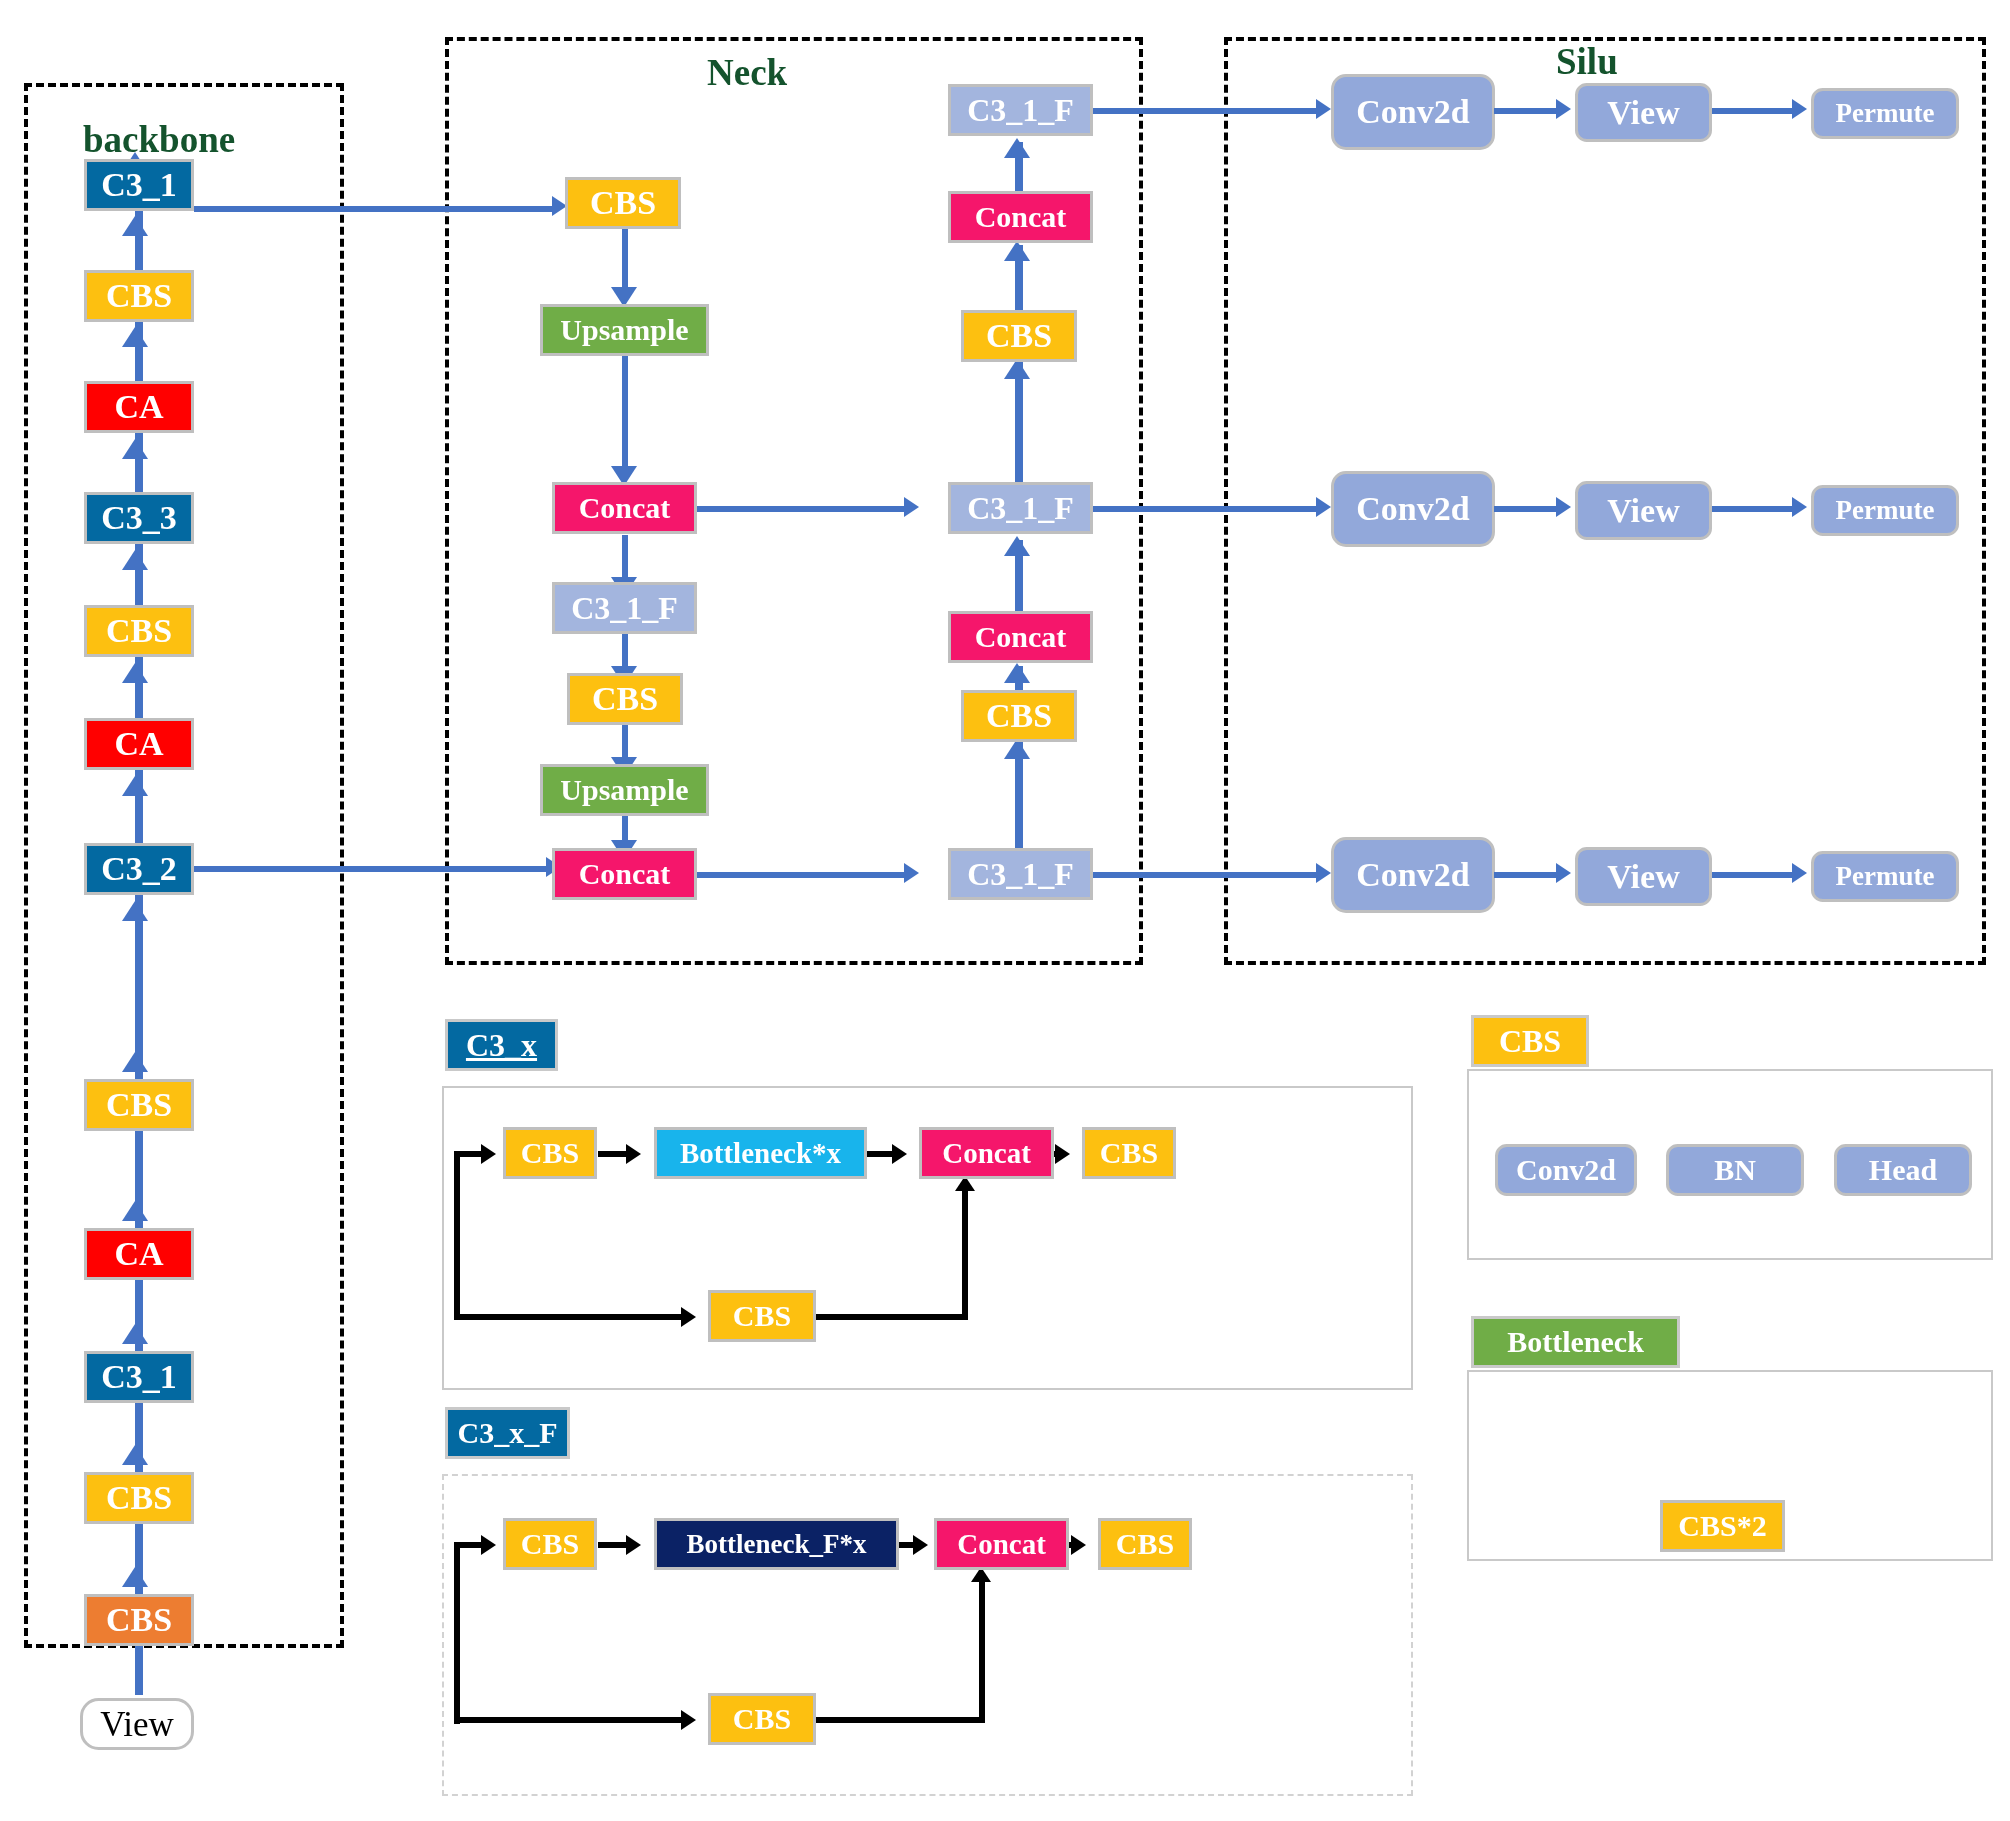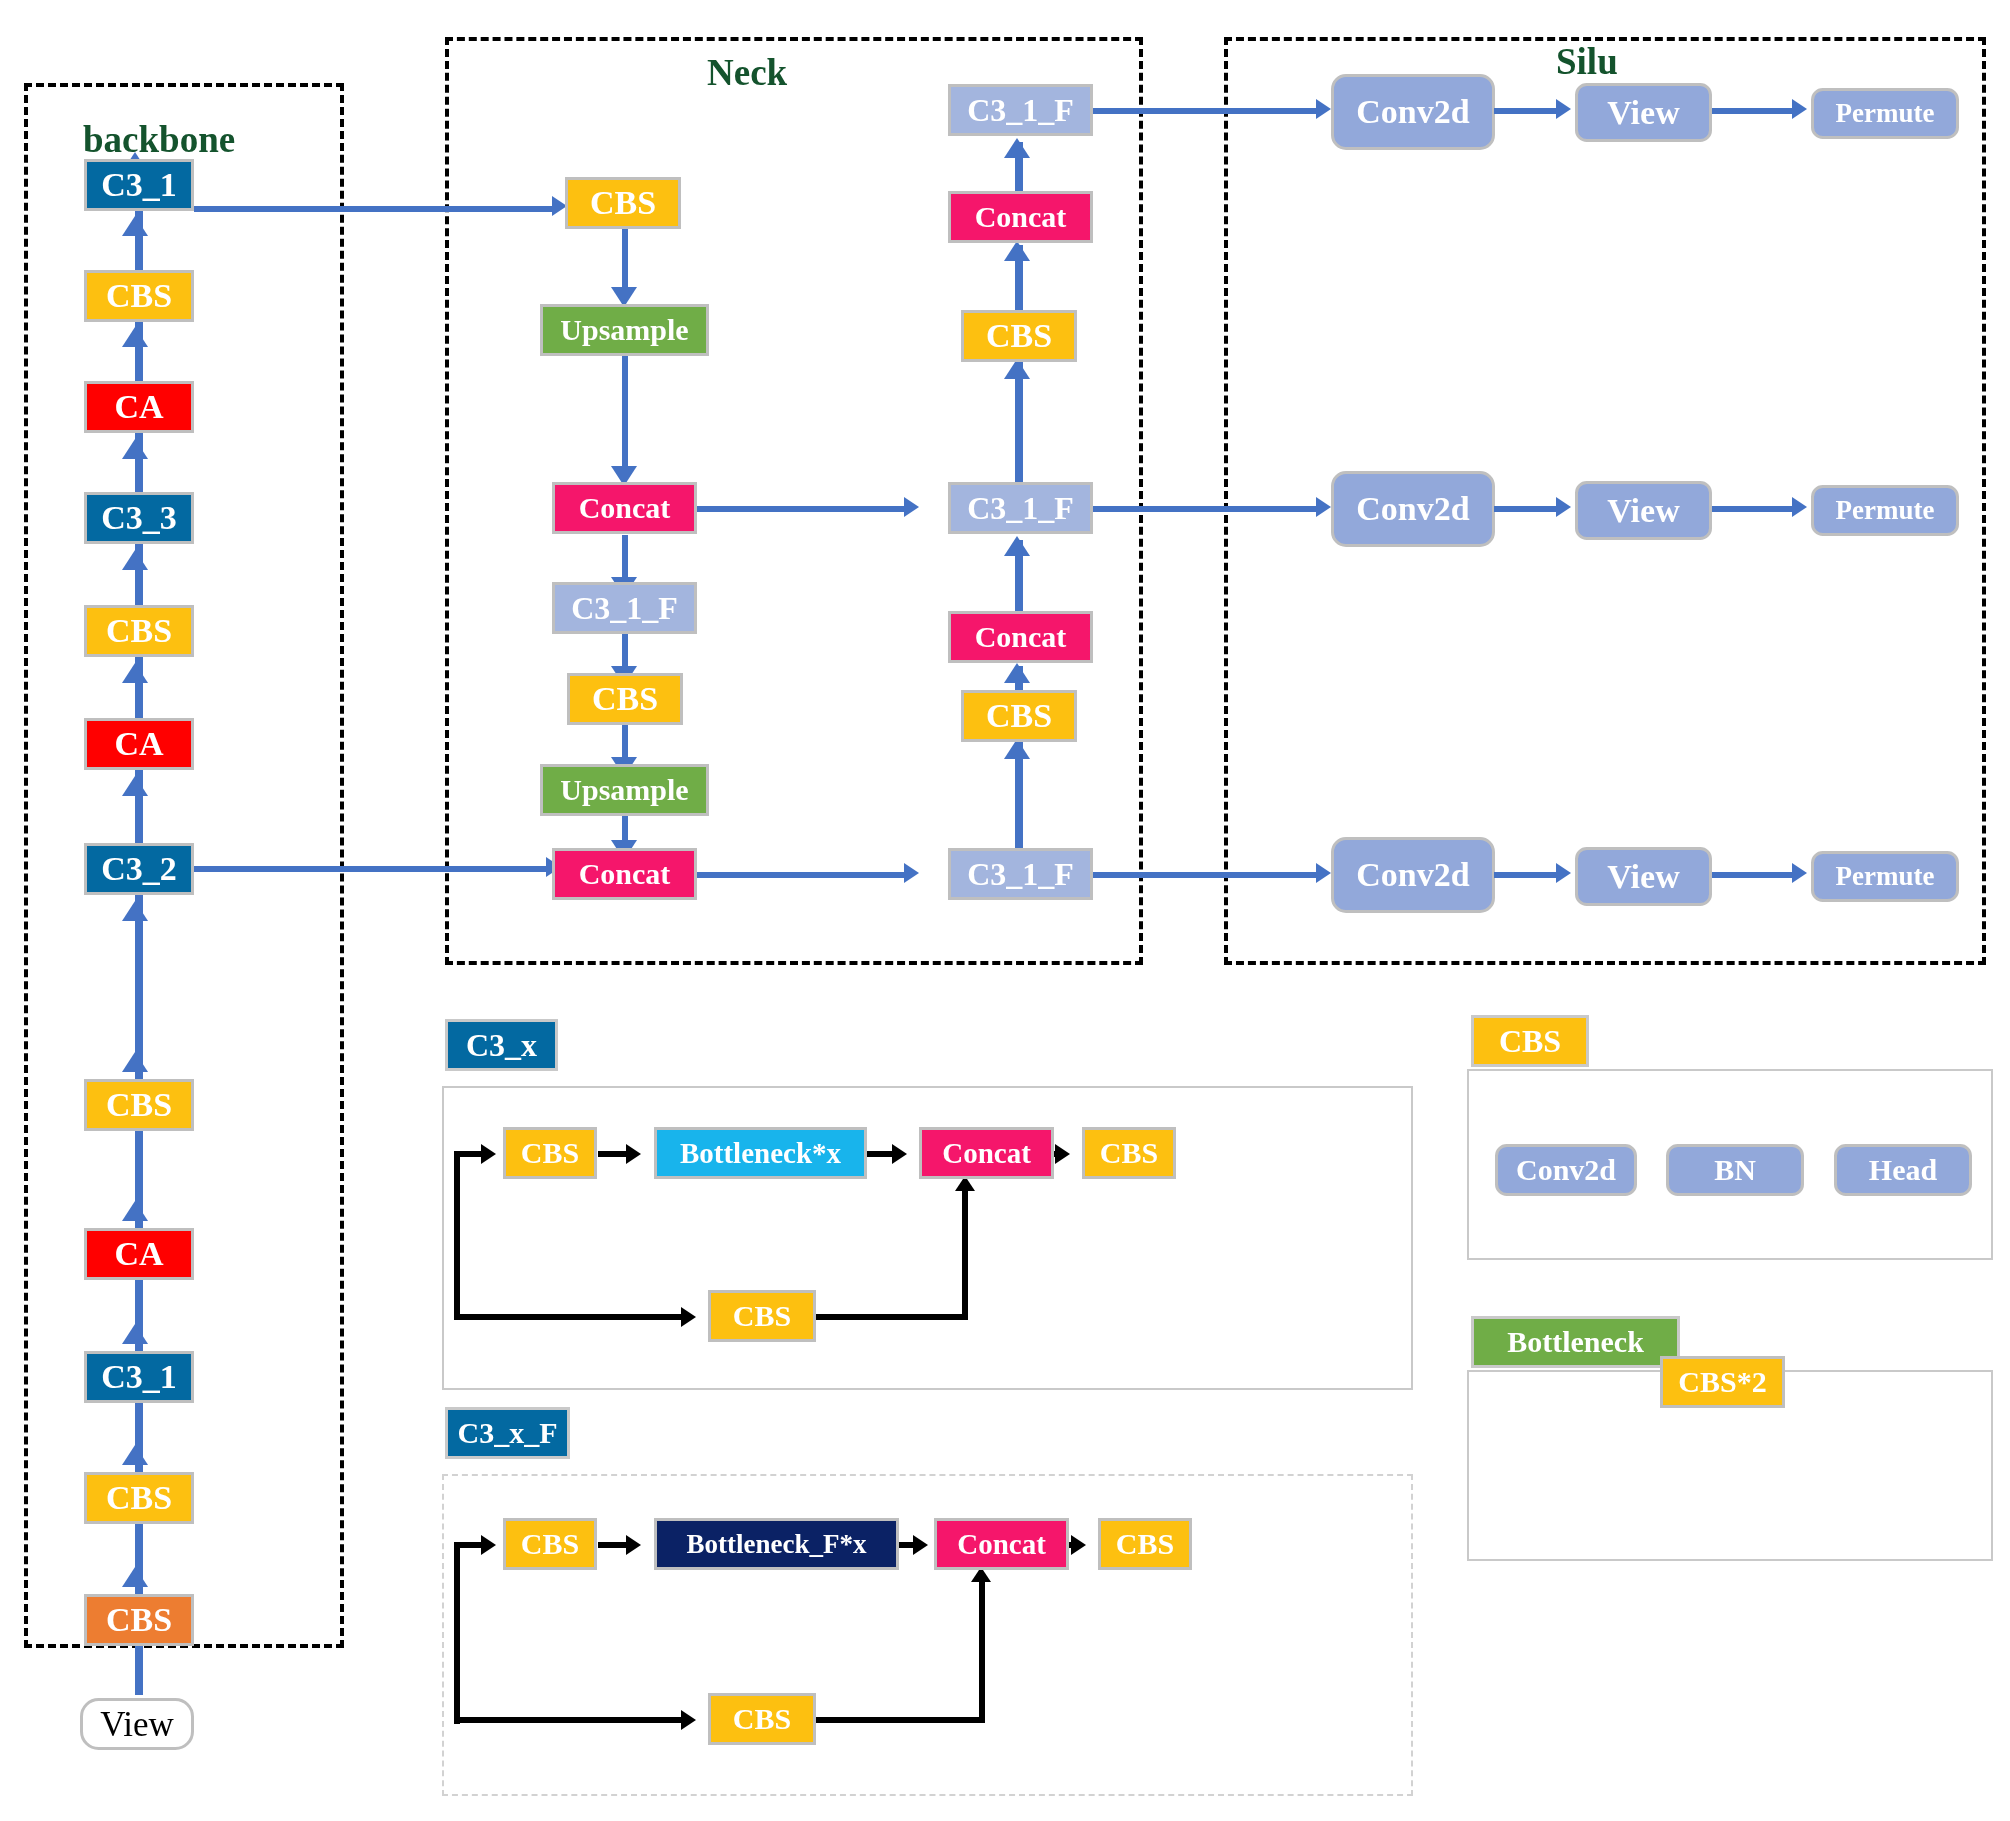--- a/index.html
+++ b/index.html
@@ -206,21 +206,21 @@
   <div class="node c-headbox pill" style="left:1811px;top:485px;width:148px;height:51px;font-size:27px;">Permute</div>
 
   <div class="node c-headbox rounded" style="left:1331px;top:837px;width:164px;height:76px;font-size:34px;">Conv2d</div>
   <div class="ln" style="left:1494px;top:872px;width:66px;height:5.9px;"></div>
   <div class="arrow sm right" style="left:1556px;top:863px;"></div>
   <div class="node c-headbox pill" style="left:1575px;top:847px;width:137px;height:59px;font-size:34px;">View</div>
   <div class="ln" style="left:1712px;top:872px;width:84px;height:5.9px;"></div>
   <div class="arrow sm right" style="left:1792px;top:863px;"></div>
   <div class="node c-headbox pill" style="left:1811px;top:851px;width:148px;height:51px;font-size:27px;">Permute</div>
 
-  <div class="node c-c3" style="left:445px;top:1019px;width:113px;height:52px;font-size:32px;border-color:#c9c9c9;">C3_x</div>
+  <div class="node c-c3" style="left:445px;top:1019px;width:113px;height:52px;font-size:32px;border-color:#c9c9c9;text-decoration:underline;">C3_x</div>
   <div class="legend-frame" style="left:442px;top:1086px;width:971px;height:304px;"></div>
 
   <div class="ln blk" style="left:454px;top:1151px;width:5.9px;height:169px;"></div>
   <div class="ln blk" style="left:454px;top:1151px;width:34px;height:5.9px;"></div>
   <div class="arrow sm right blk" style="left:481px;top:1144px;"></div>
   <div class="ln blk" style="left:454px;top:1314px;width:233px;height:5.9px;"></div>
   <div class="arrow sm right blk" style="left:681px;top:1307px;"></div>
   <div class="ln blk" style="left:816px;top:1314px;width:152px;height:5.9px;"></div>
   <div class="ln blk" style="left:962px;top:1191px;width:5.9px;height:128px;"></div>
   <div class="arrow sm up blk" style="left:955px;top:1176px;"></div>
@@ -264,16 +264,16 @@
   <div class="node c-cbs" style="left:708px;top:1693px;width:108px;height:52px;font-size:30px;">CBS</div>
 
   <div class="node c-cbs" style="left:1471px;top:1015px;width:118px;height:52px;font-size:32px;border-color:#c9c9c9;">CBS</div>
   <div class="legend-frame" style="left:1467px;top:1069px;width:526px;height:191px;"></div>
   <div class="node c-headbox pill" style="left:1495px;top:1144px;width:142px;height:52px;font-size:30px;">Conv2d</div>
   <div class="node c-headbox pill" style="left:1666px;top:1144px;width:138px;height:52px;font-size:30px;">BN</div>
   <div class="node c-headbox pill" style="left:1834px;top:1144px;width:138px;height:52px;font-size:30px;">Head</div>
 
   <div class="node c-upsample" style="left:1471px;top:1316px;width:209px;height:52px;font-size:30px;border-color:#c9c9c9;">Bottleneck</div>
   <div class="legend-frame" style="left:1467px;top:1370px;width:526px;height:191px;"></div>
-  <div class="node c-cbs" style="left:1660px;top:1356px;width:125px;height:52px;font-size:30px;">CBS*2</div>
+  <div class="node c-cbs" style="left:1660px;top:1500px;width:125px;height:52px;font-size:30px;">CBS*2</div>
 
 </div>
 
 
 </body></html>

